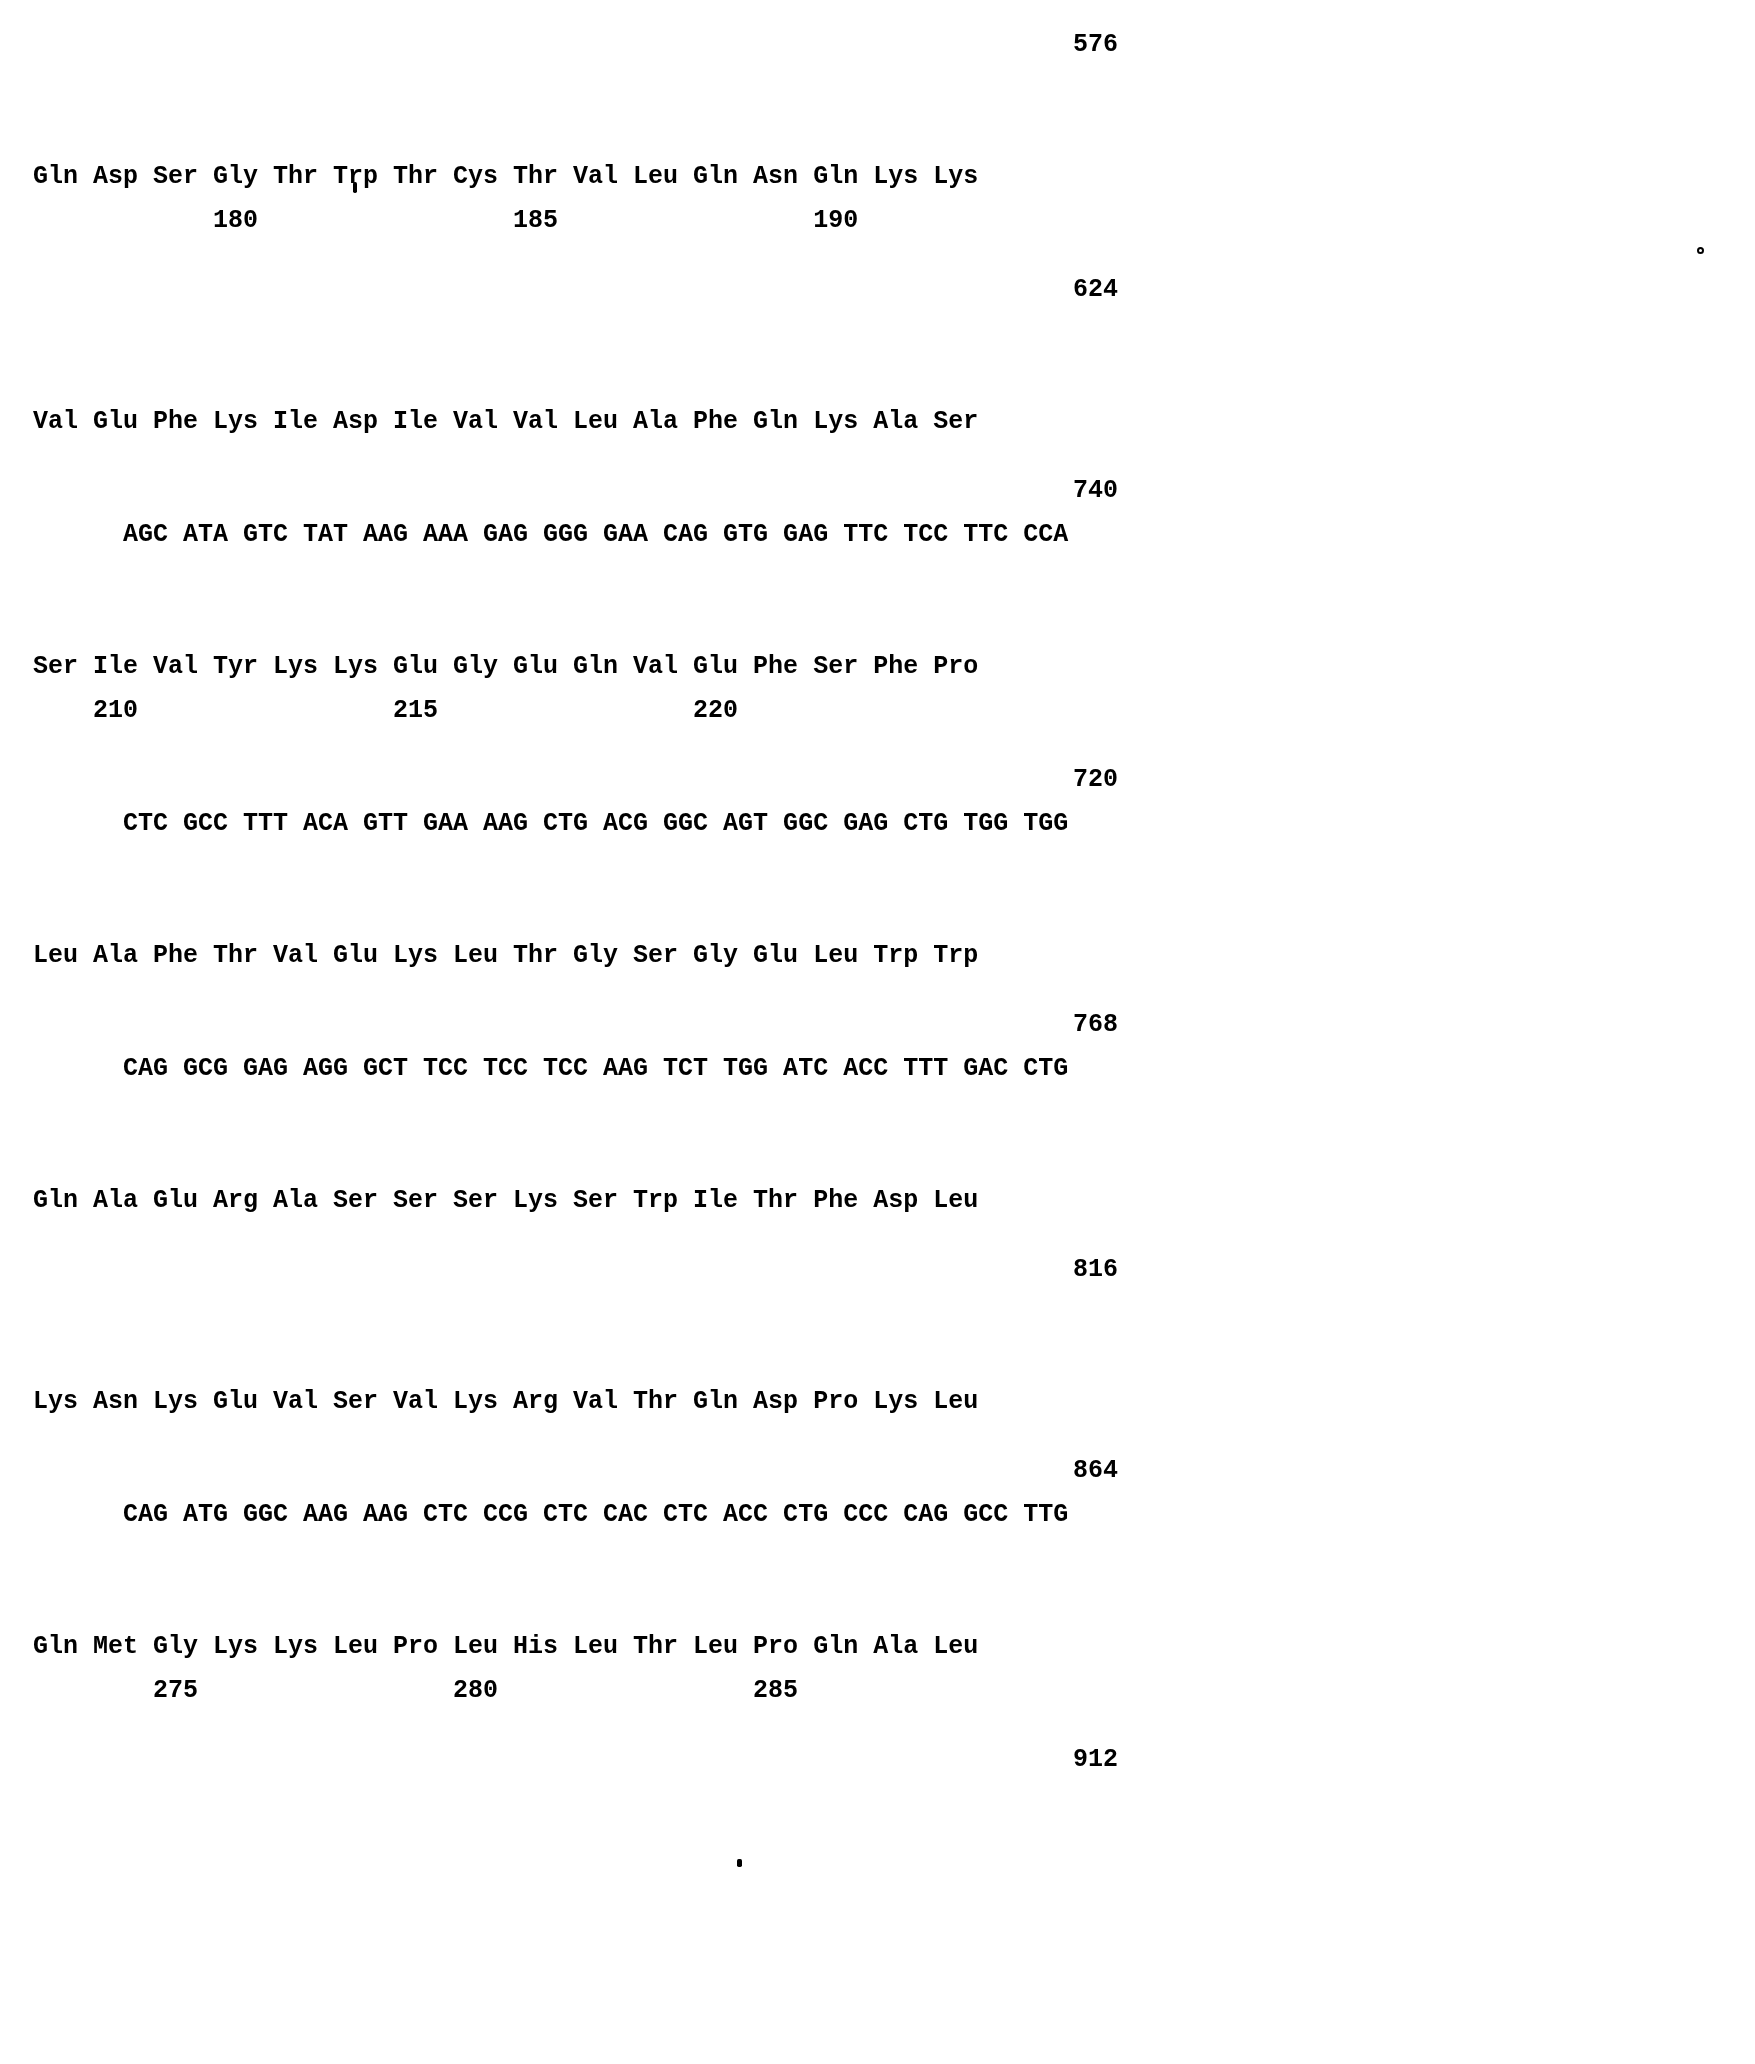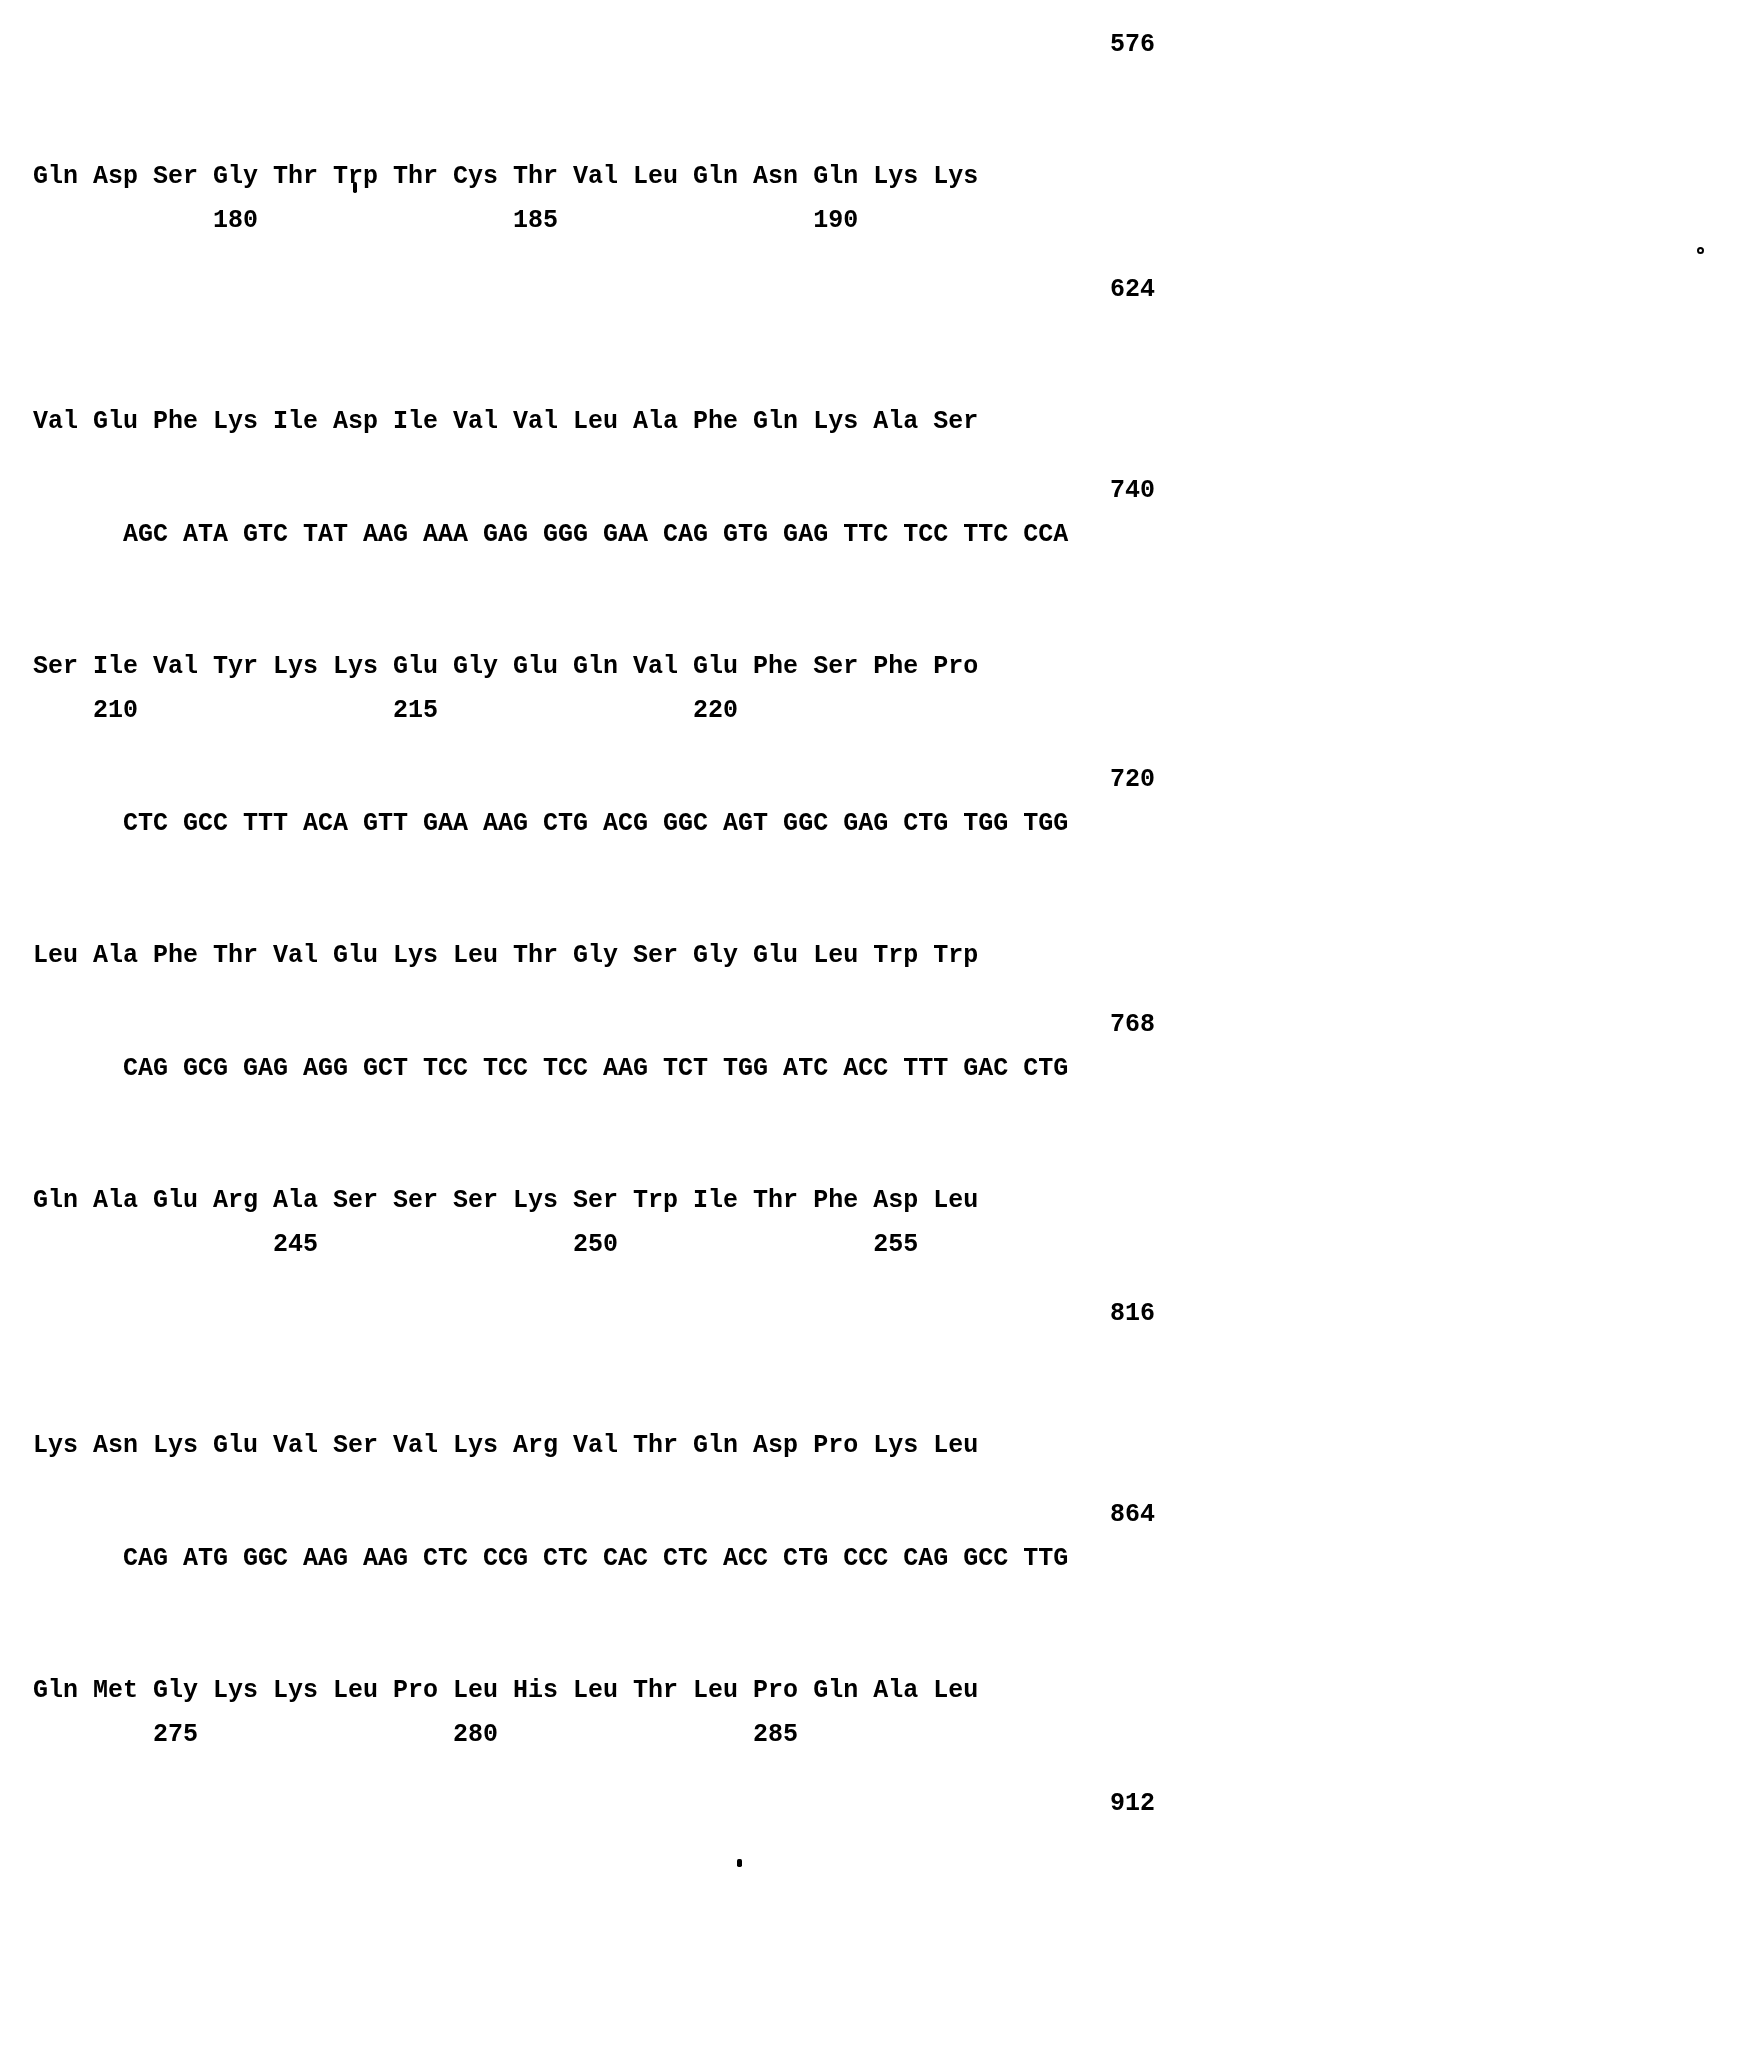--- a/index.html
+++ b/index.html
@@ -33,21 +33,21 @@
     font: inherit;
     white-space: pre;
     min-height: 44px;
   }
   .codon-row {
     position: relative;
   }
   .seqnum {
     position: absolute;
     top: 0;
-    left: 1003px;
+    left: 966px;
     width: 119px;
     text-align: right;
     white-space: pre;
   }
   
   .artifact {
     position: absolute;
     background: #000;
   }
   .artifact-tick {
@@ -104,21 +104,20 @@
     </div>
     <pre class="line">Leu Ala Phe Thr Val Glu Lys Leu Thr Gly Ser Gly Glu Leu Trp Trp</pre>
   </div>
 
   <div class="block">
     <div class="line codon-row">
       <span>CAG GCG GAG AGG GCT TCC TCC TCC AAG TCT TGG ATC ACC TTT GAC CTG</span>
       <span class="seqnum">768</span>
     </div>
     <pre class="line">Gln Ala Glu Arg Ala Ser Ser Ser Lys Ser Trp Ile Thr Phe Asp Leu</pre>
-    <pre class="line">                245                 250                 255</pre>
   </div>
 
   <div class="block">
     <div class="line codon-row">
       <span class="seqnum">816</span>
     </div>
     <pre class="line">Lys Asn Lys Glu Val Ser Val Lys Arg Val Thr Gln Asp Pro Lys Leu</pre>
   </div>
 
   <div class="block">

